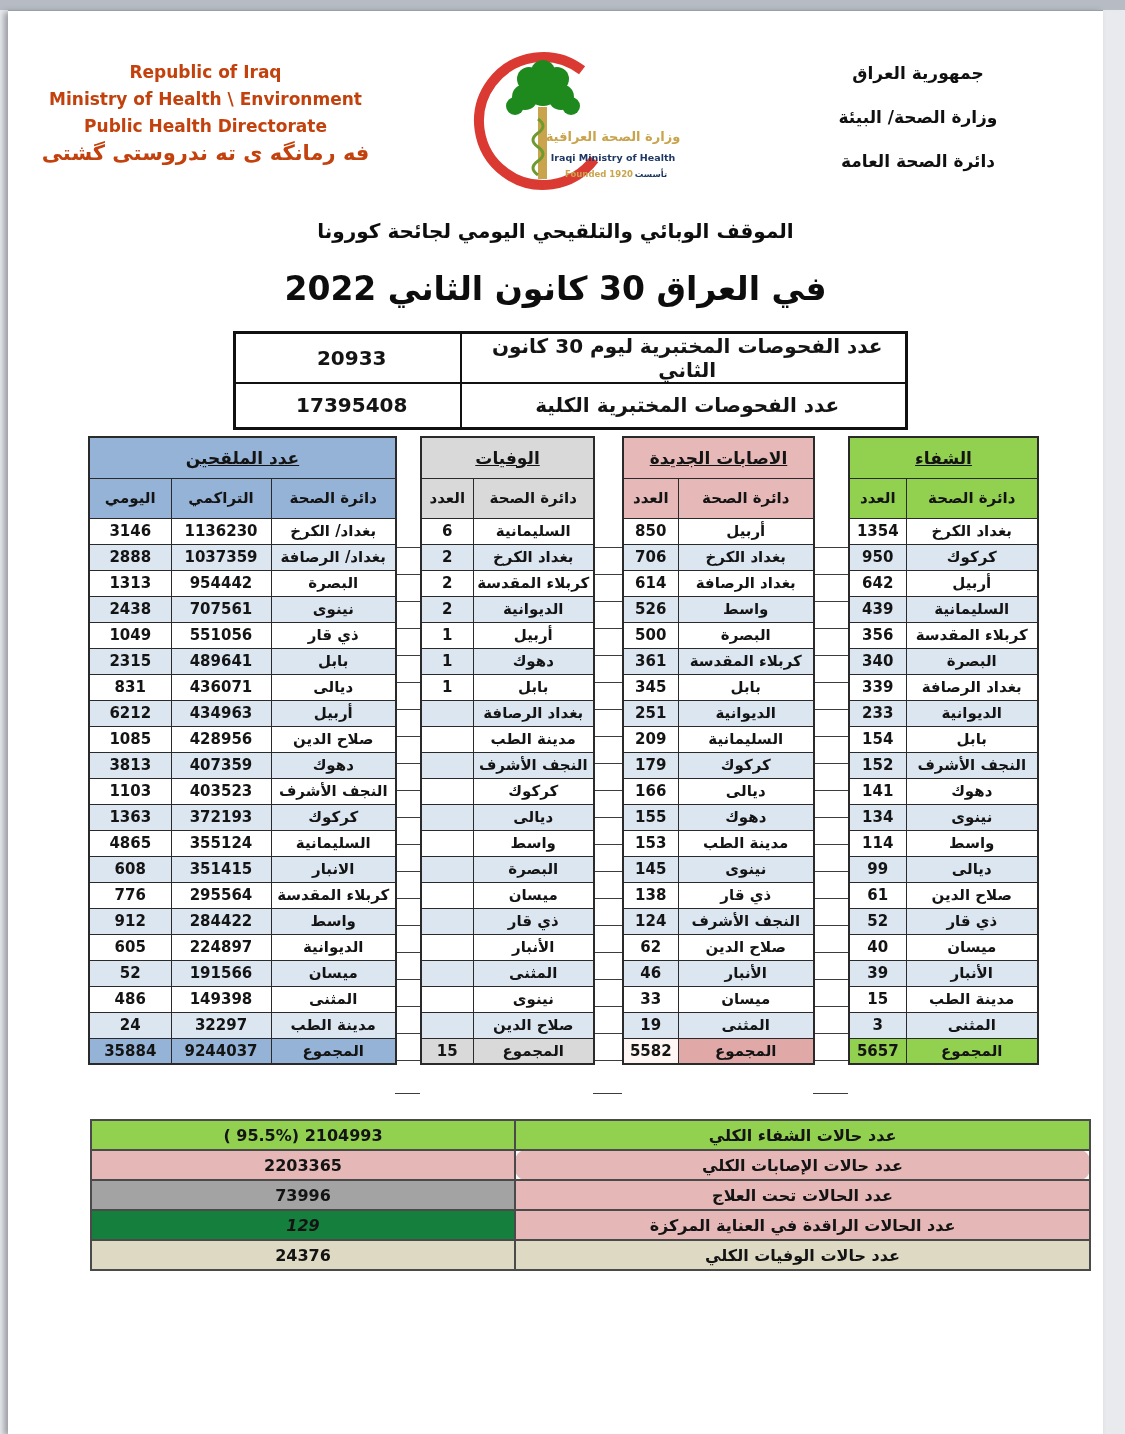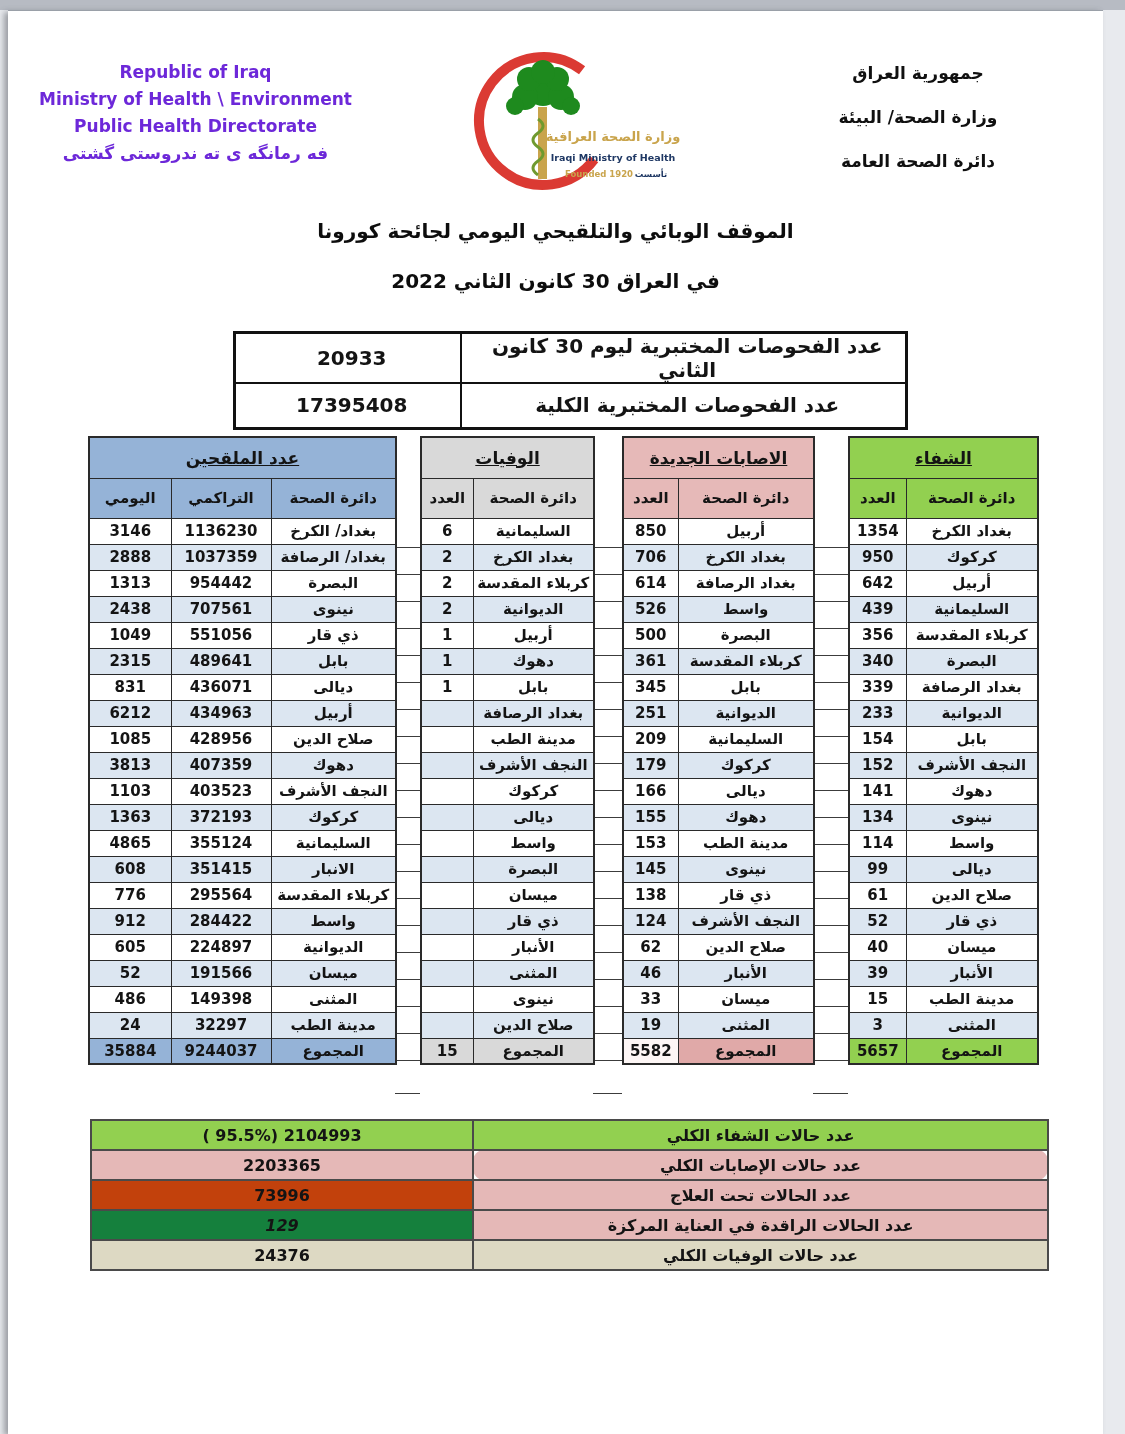--- a/index.html
+++ b/index.html
@@ -12,33 +12,33 @@
   }
   .top-bar { position:absolute; left:0; top:0; width:1125px; height:10px; background:#b7bbc3; }
   .page {
     position:absolute; left:8px; top:10px; width:1095px; height:1424px;
     background:#ffffff;
     box-shadow:-4px 2px 6px rgba(60,64,72,.45);
     border-top:1px solid #9aa0a8;
   }
 
   
-  .hdr-en { position:absolute; left:20px; top:48px; width:335px; text-align:center;
-            font-weight:bold; font-size:17px; line-height:27px; color:#6d28d9; }
-  .hdr-en .kurdish { font-size:17px; direction:rtl; }
+  .hdr-en { position:absolute; left:30px; top:48px; width:335px; text-align:center;
+            font-weight:bold; font-size:17px; line-height:27px; color:#c2410c; }
+  .hdr-en .kurdish { font-size:21px; direction:rtl; }
   .hdr-ar { position:absolute; left:775px; top:52px; width:270px; text-align:center;
             font-weight:bold; font-size:17px; color:#101010; direction:rtl; }
   .hdr-ar div { margin-bottom:24px; }
   .logo-wrap { position:absolute; left:455px; top:18px; width:220px; height:185px; }
 
   
   .title { position:absolute; left:0; width:1095px; text-align:center; direction:rtl;
            font-weight:bold; color:#0d0d0d; }
   .title.l1 { top:208px; font-size:20px; }
-  .title.l2 { top:258px; font-size:20px; }
+  .title.l2 { top:258px; font-size:33px; }
 
   
   .tests { position:absolute; left:225px; top:320px; border-collapse:collapse; }
   .tests td { border:2px solid #111; font-weight:bold; font-size:20px; text-align:center;
               vertical-align:middle; height:45px;padding-left:8px; }
   .tests { border:3px solid #111; }
   .tests .t-val { width:226px; }
   .tests .t-lab { width:446px; direction:rtl; }
 
   
@@ -72,21 +72,21 @@
   
   .gap-col { position:absolute; top:510px; height:541px;
              background:repeating-linear-gradient(to bottom, transparent 0 26px, #3c3c3c 26px 27px); }
   .gap-col::after { content:""; position:absolute; left:0; right:0; top:572px; border-bottom:1px solid #3c3c3c; }
 
   
   .summary { position:absolute; left:82px; top:1108px; border-collapse:collapse; table-layout:fixed; }
   .summary td { border:2px solid #4a4a4a; font-weight:bold; font-size:16px; text-align:center;
                 vertical-align:middle; height:30px; }
   .summary { border:2px solid #4a4a4a; }
-  .summary .c-value { width:382px; }
+  .summary .c-value { width:424px; }
   .summary .c-label { width:575px; direction:rtl; }
 
   
   .logo-svg { width:100%; height:100%; }
 </style>
 </head>
 <body>
 
 <div class="top-bar"></div>
 
@@ -586,21 +586,21 @@
     <tbody>
         <tr>
           <td class="c-value" style="background: rgb(146, 208, 80);">( 95.5%)  2104993</td>
           <td class="c-label" style="background: rgb(146, 208, 80);">عدد حالات الشفاء الكلي</td>
         </tr>
         <tr>
           <td class="c-value" style="background: rgb(229, 184, 183);">2203365</td>
           <td class="c-label" style="background: rgb(229, 184, 183); border-radius: 11px;">عدد حالات الإصابات الكلي</td>
         </tr>
         <tr>
-          <td class="c-value" style="background: #c2410c;">73996</td>
+          <td class="c-value" style="background: #a3a3a3;">73996</td>
           <td class="c-label" style="background: rgb(229, 184, 183);">عدد الحالات تحت العلاج</td>
         </tr>
         <tr>
           <td class="c-value" style="background: #15803d; font-style: italic;">129</td>
           <td class="c-label" style="background: rgb(229, 184, 183);">عدد الحالات الراقدة في العناية المركزة</td>
         </tr>
         <tr>
           <td class="c-value" style="background: rgb(221, 217, 195);">24376</td>
           <td class="c-label" style="background: rgb(221, 217, 195);">عدد حالات الوفيات الكلي</td>
         </tr>

